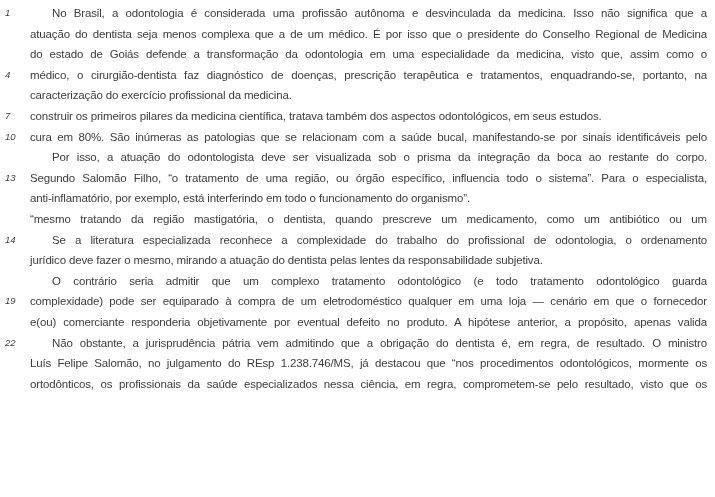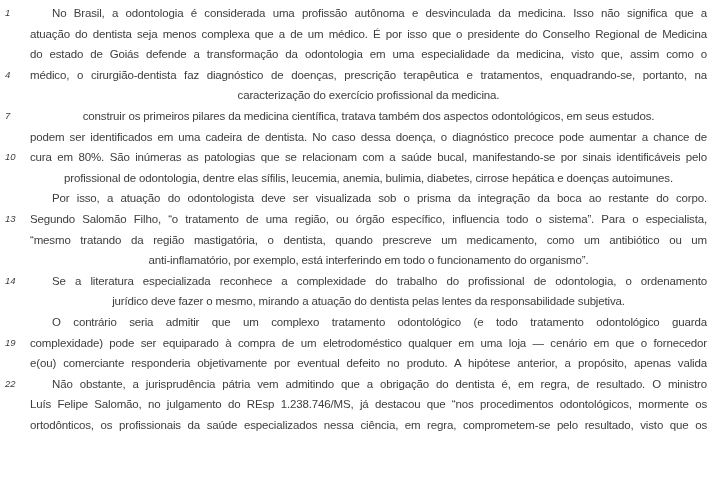--- a/index.html
+++ b/index.html
@@ -38,21 +38,21 @@
     color: var(--ink, #3d3d3d);
     text-align: left;
   }
   .line-text {
     display: block;
     margin-left: 30px;
     width: 677px;
     font-size: 11.5px;
     letter-spacing: -0.15px;
     color: var(--ink, #3d3d3d);
-    text-align: center;
+    text-align: left;
   }
   .line.justify .line-text {
     text-align: justify;
     text-align-last: justify;
   }
   .line.indent .line-text {
     text-indent: 22px;
   }
 </style>
 </head>
@@ -85,53 +85,45 @@
     <span class="line-text">caracterização do exercício profissional da medicina.</span>
   </div>
 
 
   <div class="line">
     <span class="line-num">7</span>
     <span class="line-text">construir os primeiros pilares da medicina científica, tratava também dos aspectos odontológicos, em seus estudos.</span>
   </div>
 
 
-  <div class="line justify">
-    <span class="line-num"></span>
-    <span class="line-text">podem ser identificados em uma cadeira de dentista. No caso dessa doença, o diagnóstico precoce pode aumentar a chance de</span>
-  </div>
 
   <div class="line justify">
     <span class="line-num">10</span>
     <span class="line-text">cura em 80%. São inúmeras as patologias que se relacionam com a saúde bucal, manifestando-se por sinais identificáveis pelo</span>
   </div>
 
-  <div class="line">
-    <span class="line-num"></span>
-    <span class="line-text">profissional de odontologia, dentre elas sífilis, leucemia, anemia, bulimia, diabetes, cirrose hepática e doenças autoimunes.</span>
-  </div>
 
   <div class="line justify indent">
     <span class="line-num"></span>
     <span class="line-text">Por isso, a atuação do odontologista deve ser visualizada sob o prisma da integração da boca ao restante do corpo.</span>
   </div>
 
   <div class="line justify">
     <span class="line-num">13</span>
     <span class="line-text">Segundo Salomão Filho, “o tratamento de uma região, ou órgão específico, influencia todo o sistema”. Para o especialista,</span>
   </div>
 
+  <div class="line">
+    <span class="line-num"></span>
+    <span class="line-text">anti-inflamatório, por exemplo, está interferindo em todo o funcionamento do organismo”.</span>
+  </div>
+
   <div class="line justify">
     <span class="line-num"></span>
     <span class="line-text">“mesmo tratando da região mastigatória, o dentista, quando prescreve um medicamento, como um antibiótico ou um</span>
-  </div>
-
-  <div class="line">
-    <span class="line-num"></span>
-    <span class="line-text">anti-inflamatório, por exemplo, está interferindo em todo o funcionamento do organismo”.</span>
   </div>
 
   <div class="line justify indent">
     <span class="line-num">14</span>
     <span class="line-text">Se a literatura especializada reconhece a complexidade do trabalho do profissional de odontologia, o ordenamento</span>
   </div>
 
   <div class="line">
     <span class="line-num"></span>
     <span class="line-text">jurídico deve fazer o mesmo, mirando a atuação do dentista pelas lentes da responsabilidade subjetiva.</span>

